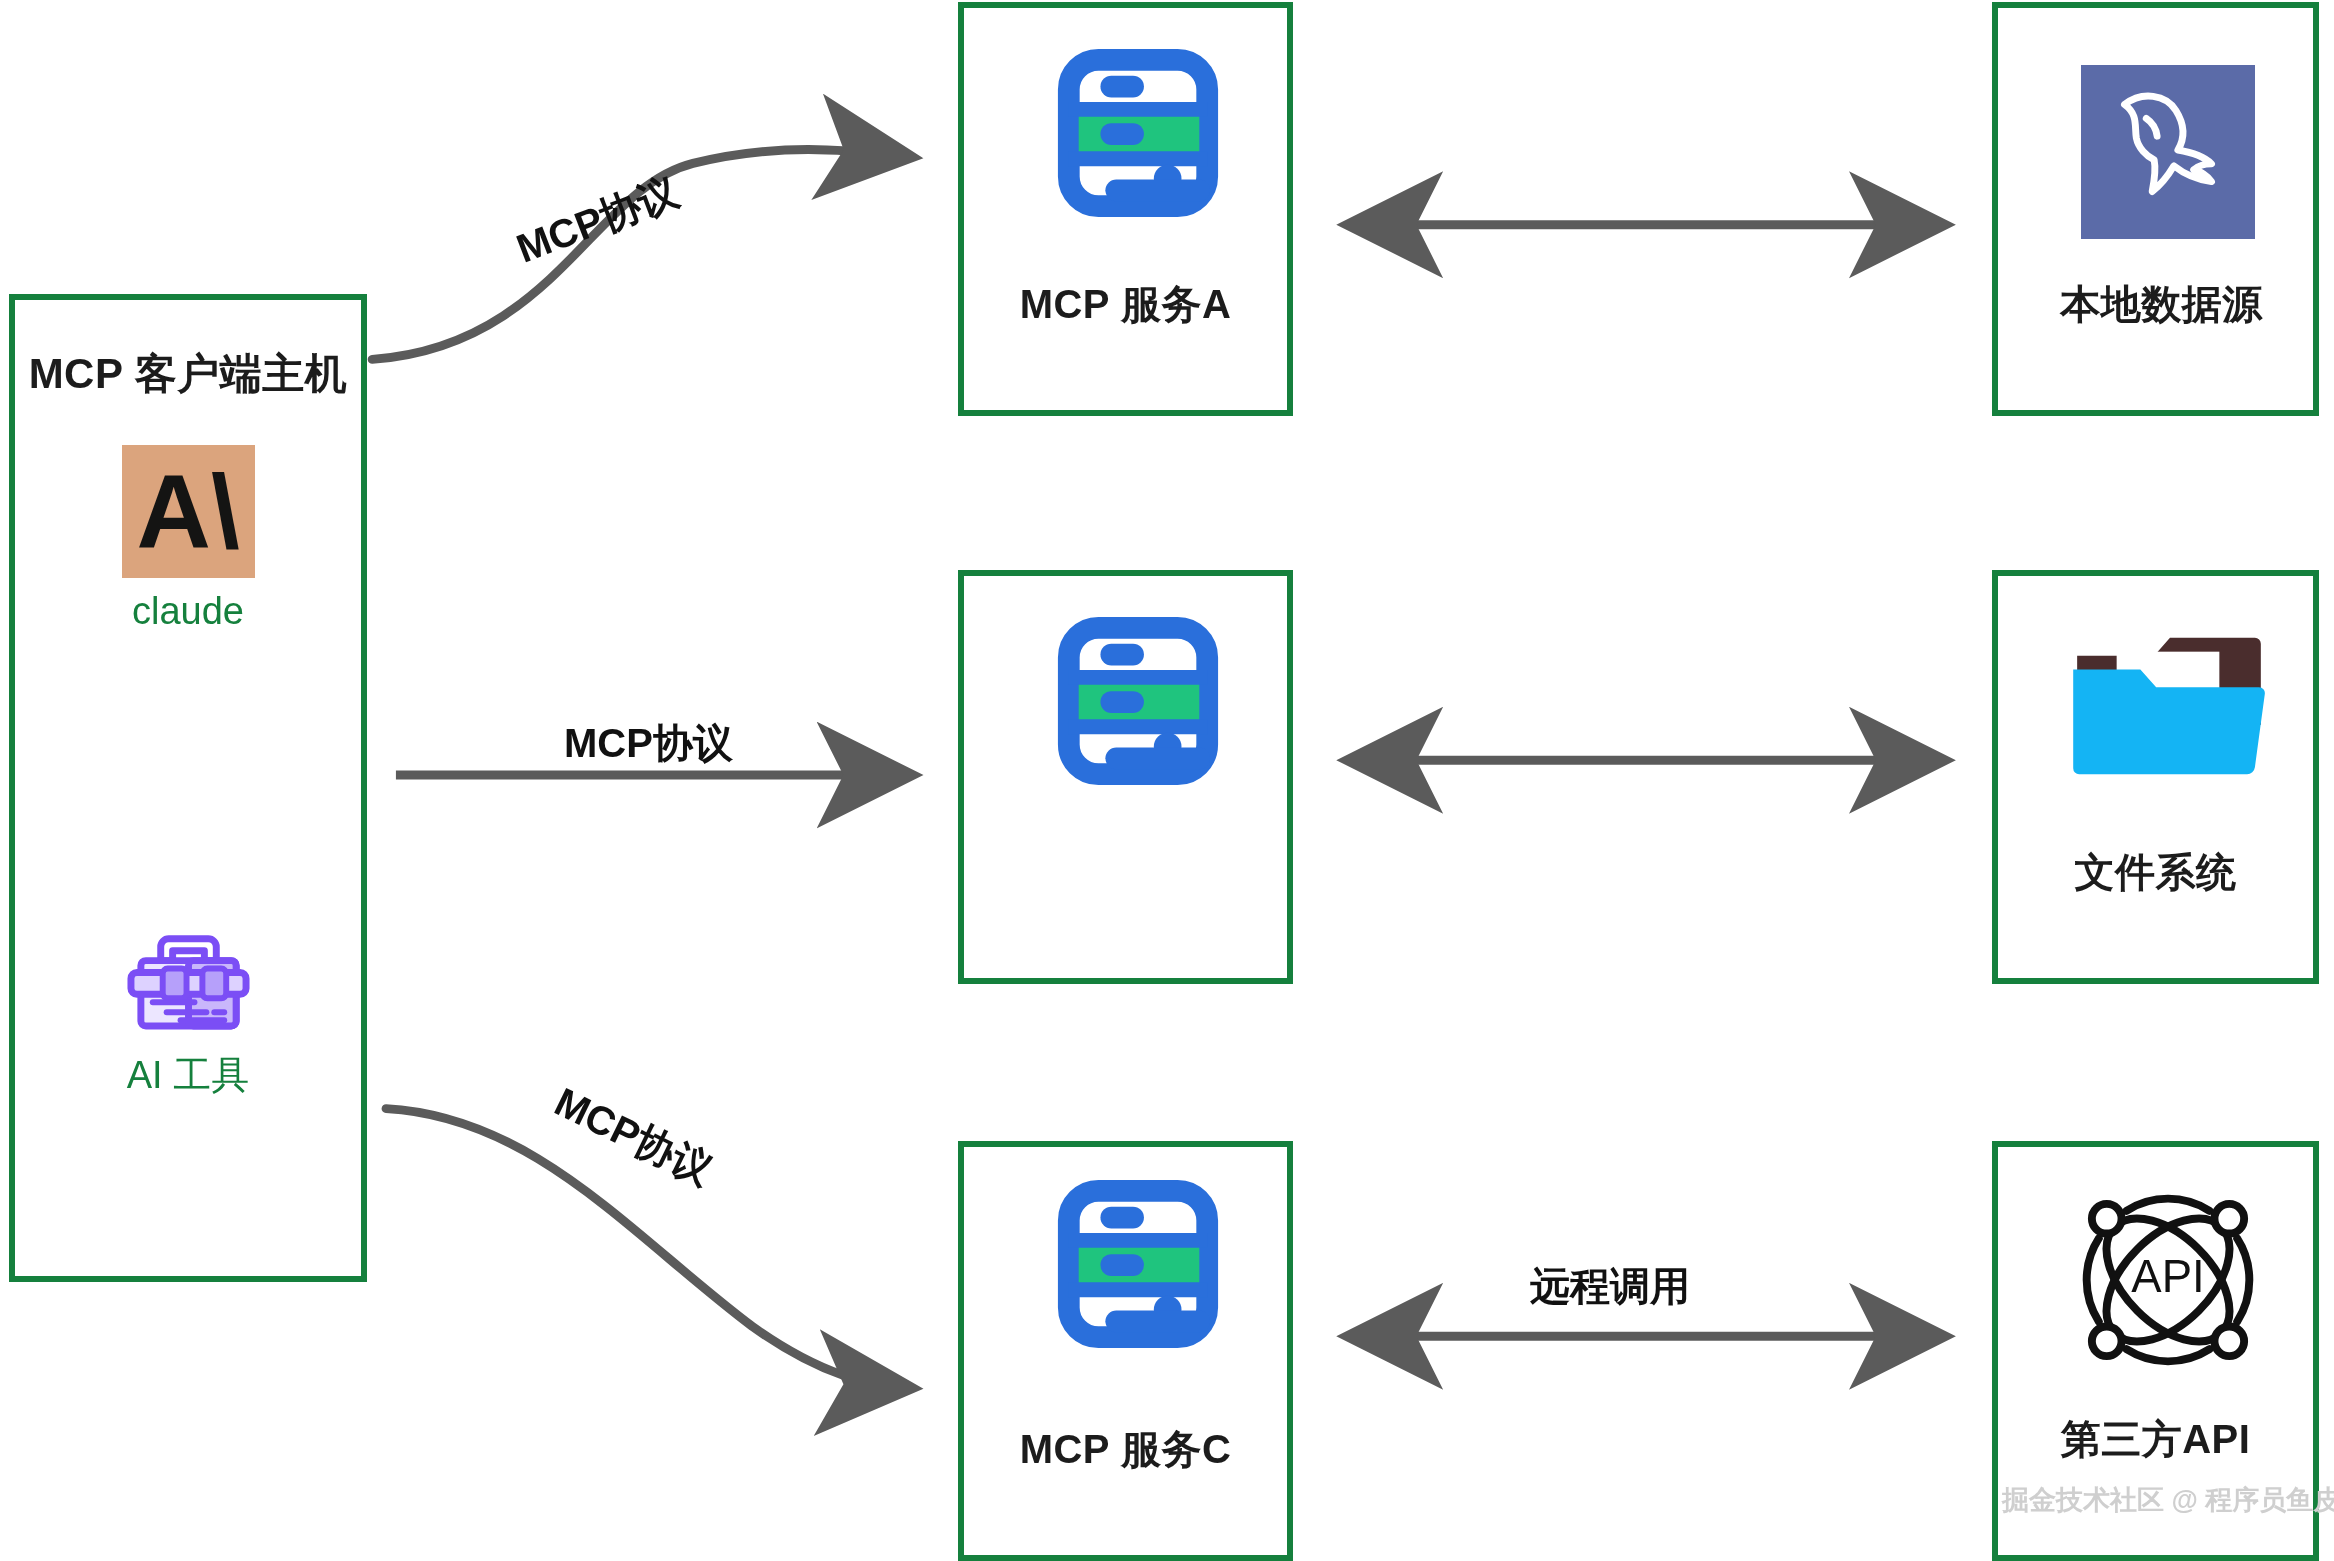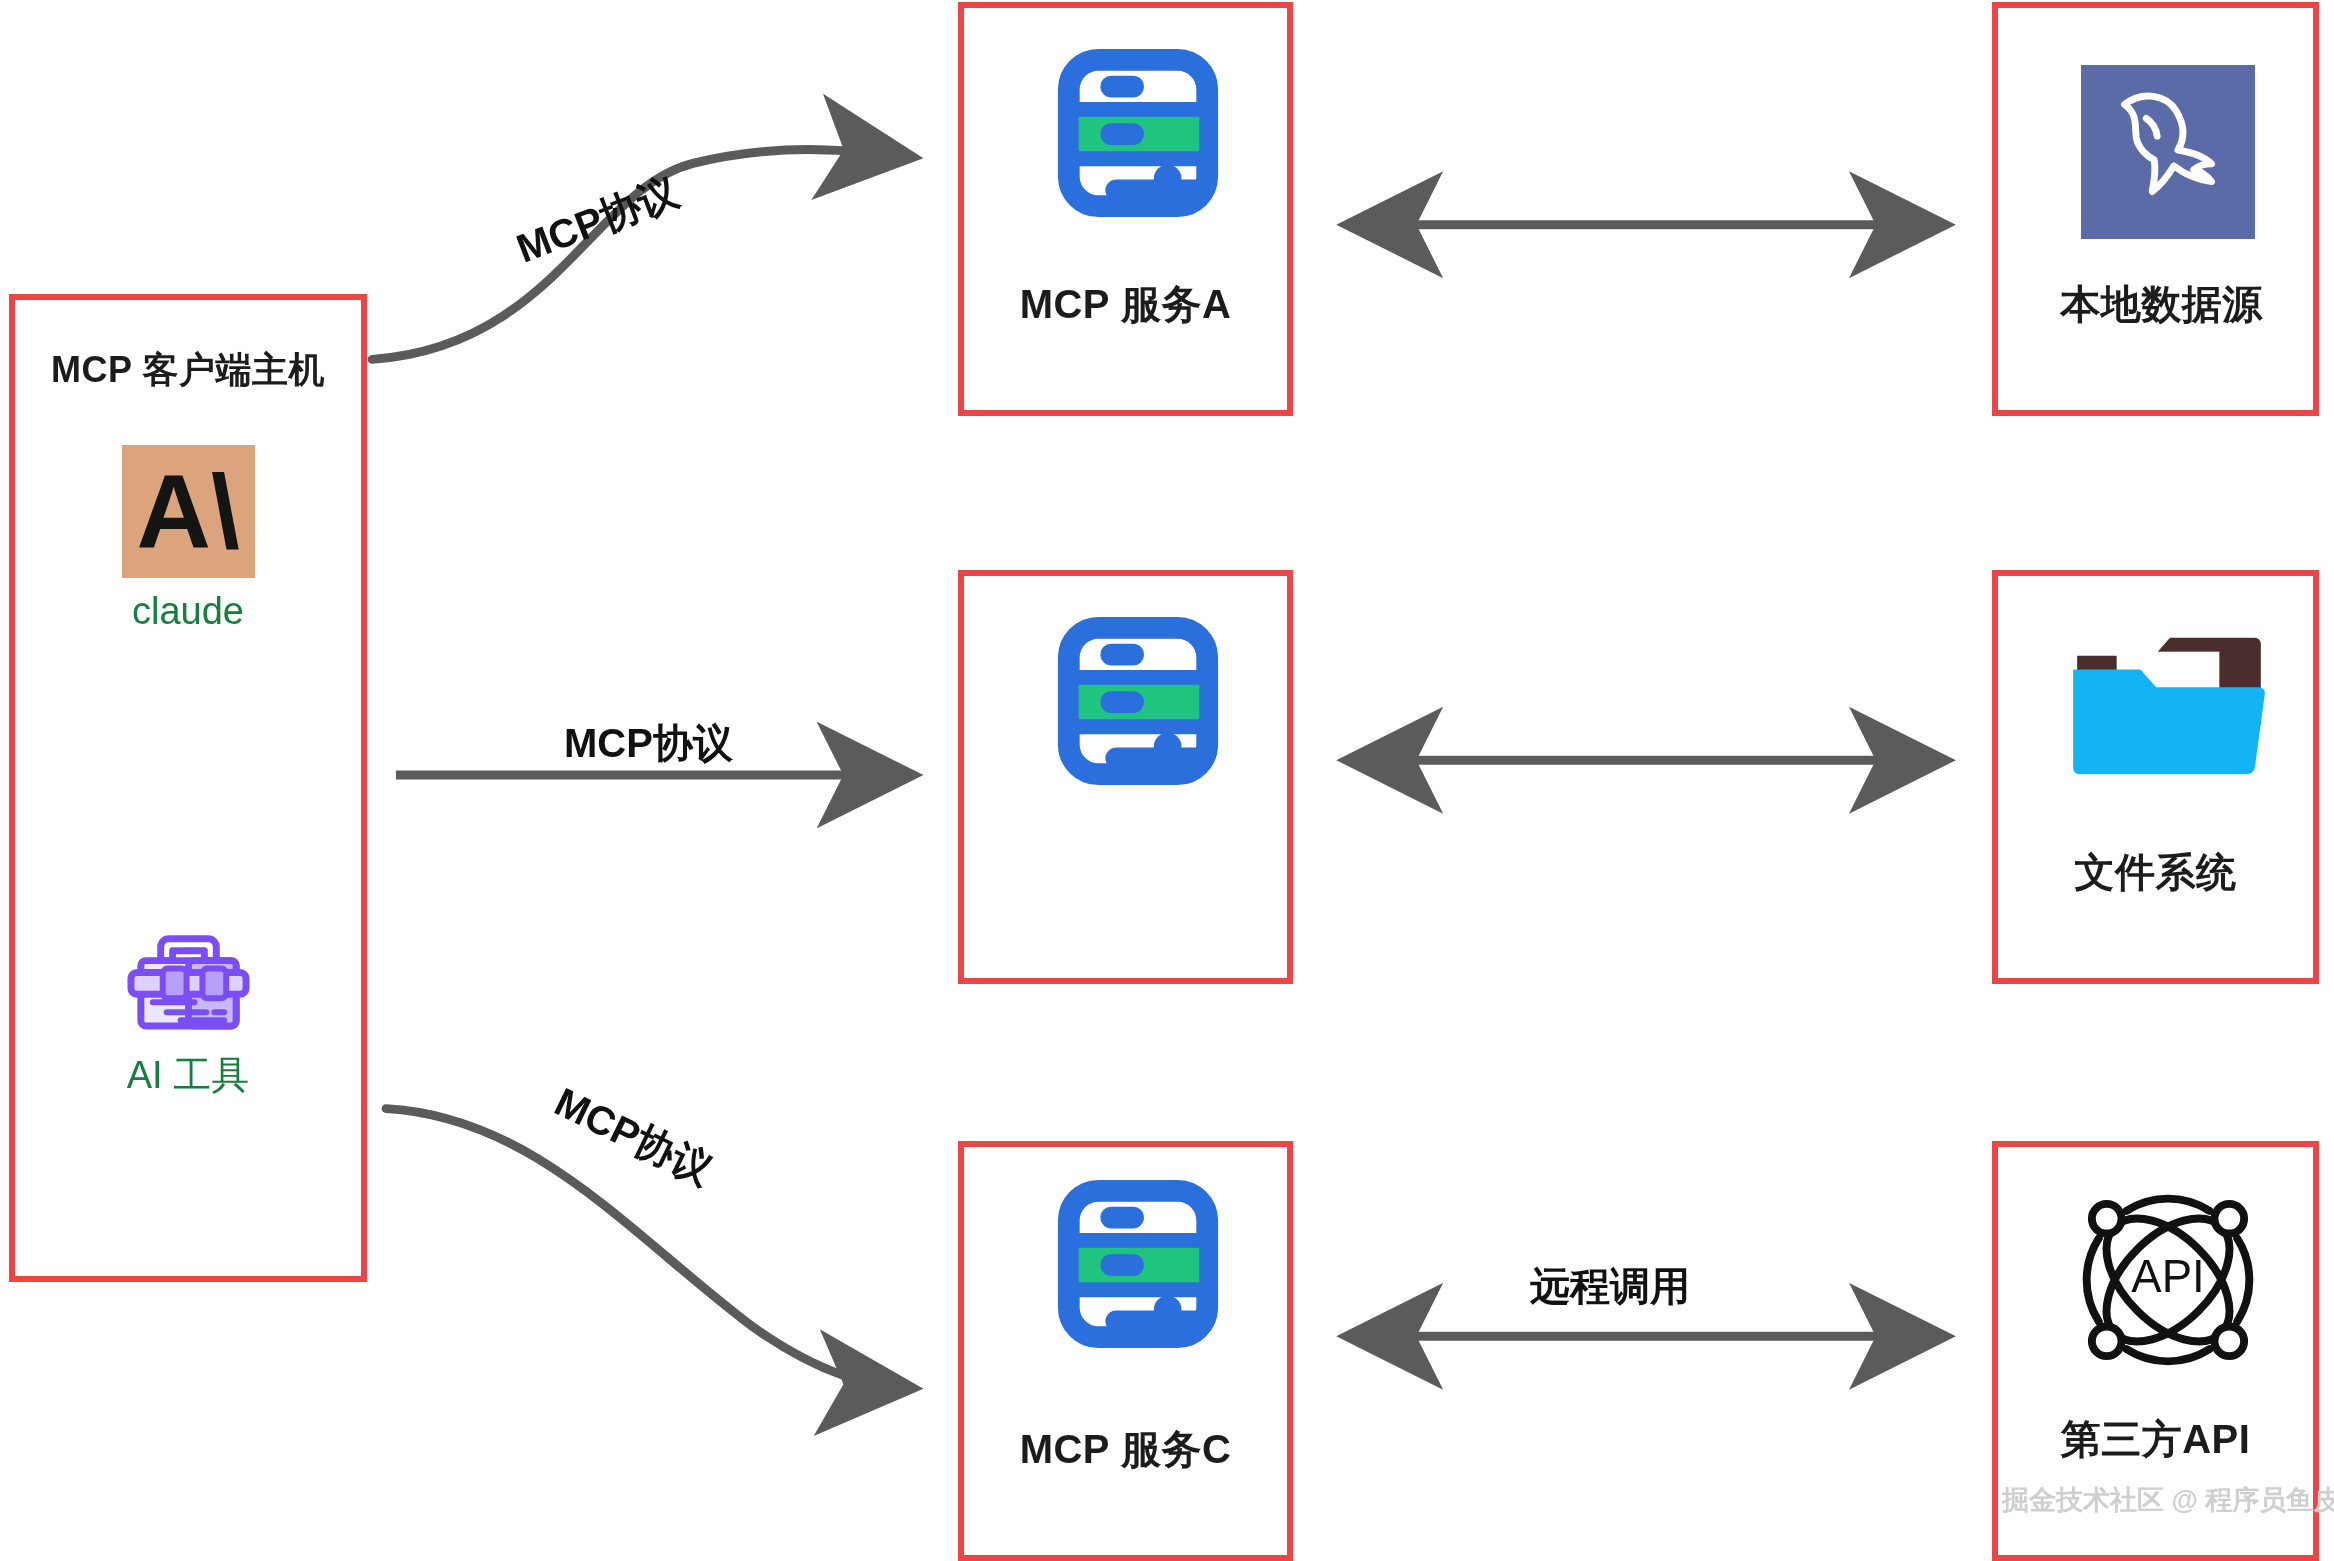--- a/index.html
+++ b/index.html
@@ -13,21 +13,21 @@
   #stage {
     position: relative;
     width: 2334px;
     height: 1561px;
     background: #ffffff;
     overflow: hidden;
   }
   .node-box {
     position: absolute;
     box-sizing: border-box;
-    border: 6px solid #ef4444;
+    border: 6px solid #15803d;
     background: #ffffff;
   }
   .node-label {
     position: absolute;
     left: 0;
     right: 0;
     text-align: center;
     color: #1c1c1c;
     font-weight: bold;
     font-size: 40px;
@@ -37,21 +37,21 @@
 
   
   #host-box {
     left: 9px;
     top: 294px;
     width: 358px;
     height: 988px;
   }
   #host-title {
     top: 46px;
-    font-size: 36px;
+    font-size: 42px;
   }
   .host-item {
     position: absolute;
     left: 0;
     right: 0;
     display: flex;
     flex-direction: column;
     align-items: center;
   }
   .host-item .cap {

